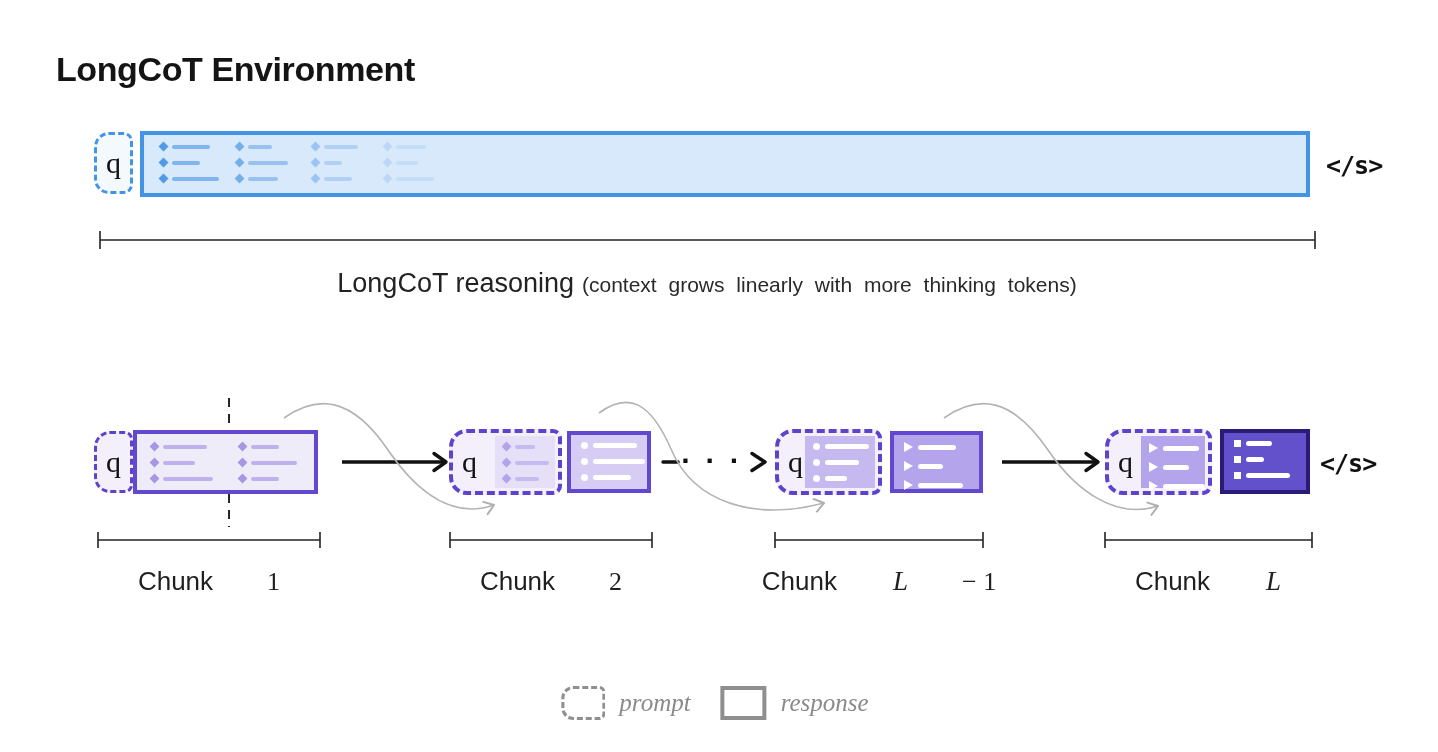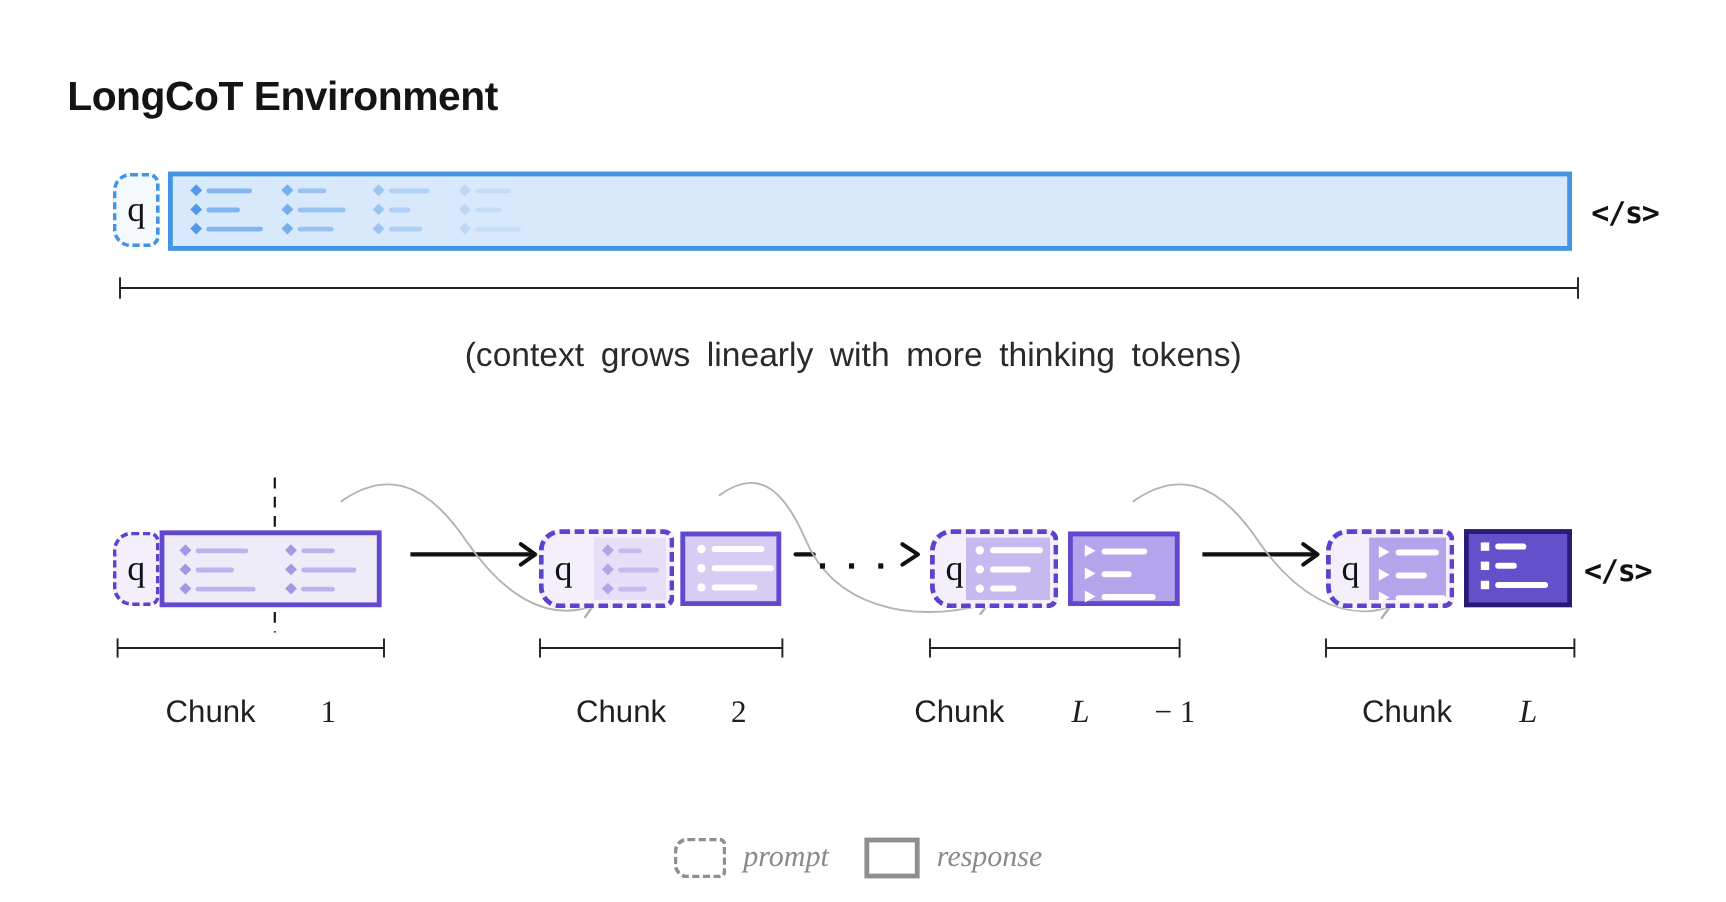--- a/index.html
+++ b/index.html
@@ -1,26 +1,26 @@
 <!DOCTYPE html>
 <html><head>
 <meta charset="utf-8">
 <style>
   html,body{margin:0;padding:0;background:#fff;}
   #canvas{position:relative;width:1438px;height:752px;background:#ffffff;overflow:hidden;
           font-family:"Liberation Sans",sans-serif;color:#1b1b1b;}
-  .abs{position:absolute;margin-top:12px;}
+  .abs{position:absolute;}
   svg.overlay{position:absolute;left:0;top:0;pointer-events:none;}
 
   
   .h1{font-size:34px;font-weight:700;letter-spacing:-0.4px;color:#141414;}
   .h1 .sub{font-weight:500;font-style:italic;color:#8c8c8c;font-size:32px;margin-left:10px;letter-spacing:0;}
   .cap1{display:flex;align-items:baseline;white-space:nowrap;}
   .cap1 .big{font-size:27px;color:#222;}
-  .cap1 .small{font-size:28px;color:#2a2a2a;margin-left:8px;word-spacing:6px;}
+  .cap1 .small{font-size:21px;color:#2a2a2a;margin-left:8px;word-spacing:6px;}
   .cap2{font-size:19px;color:#222;white-space:nowrap;}
   .eos{font-family:"DejaVu Sans Mono",monospace;font-weight:700;font-size:25px;color:#111;letter-spacing:-1px;white-space:nowrap;}
   .chunklab{display:flex;align-items:baseline;white-space:nowrap;font-size:26px;color:#1f1f1f;gap:47px;}
   .chunklab .mathv{font-family:"Liberation Serif",serif;font-style:italic;font-size:27px;margin-left:9px;}
   .chunklab .mathn{font-family:"Liberation Serif",serif;font-size:26px;margin-left:7px;}
   .chunklab .mathv:empty,.chunklab .mathn:empty{display:none;}
   .dots{font-size:30px;font-weight:700;color:#111;letter-spacing:3px;white-space:nowrap;}
 
   
   .qglyph{font-family:"Liberation Serif",serif;font-size:30px;color:#111;}
@@ -170,20 +170,21 @@
       <div class="brow">
           <span class="diam"></span>
           <span class="bline" style="width:38px;"></span>
         </div>
     </div>
   </div>
 
   <div class="abs eos" style="left:1326px;top:151px;">&lt;/s&gt;</div>
 
   <div class="abs cap1" style="left:707px;top:268px;transform:translateX(-50%);">
+    <span class="big">LongCoT reasoning</span>
     <span class="small">(context grows linearly with more thinking tokens)</span>
   </div>
 
 
   <div class="abs qbox-purple" style="left:94px;top:431px;width:39px;height:62px;">
     <span class="qglyph">q</span>
   </div>
   <div class="abs rbox" style="left:133px;top:430px;width:185px;height:64px;background:#efecfa;">
     <div class="bgroup purp" style="left:14px;top:9px;">
       <div class="brow">

